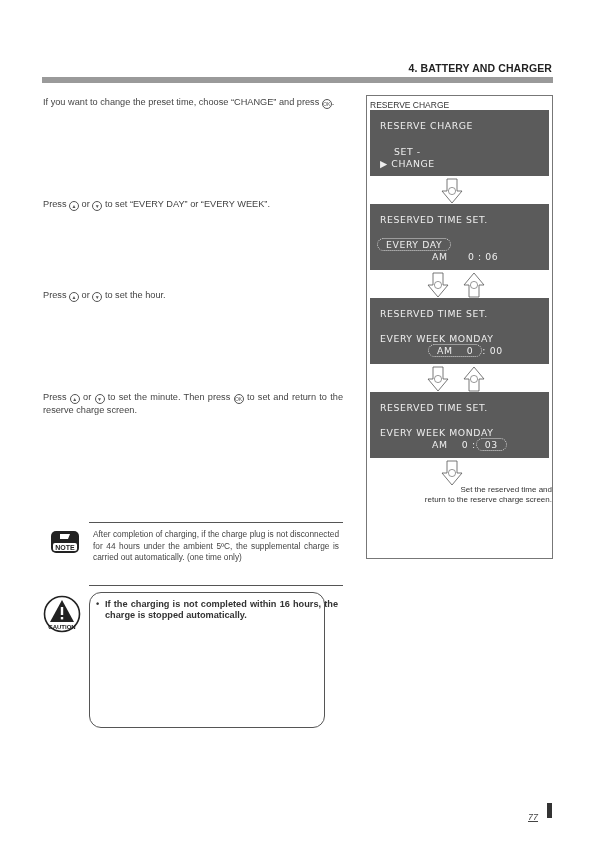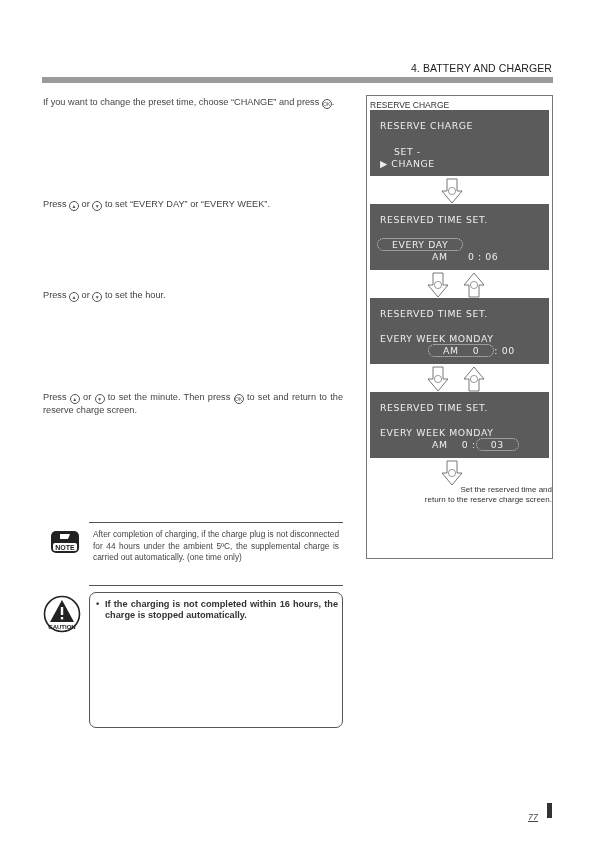--- a/index.html
+++ b/index.html
@@ -1,32 +1,32 @@
 <!DOCTYPE html>
 <html><head>
 <meta charset="utf-8">
 <style>
   * { box-sizing: border-box; margin: 0; padding: 0; }
   body { width: 604px; height: 842px; background: #fff; position: relative; font-family: "Liberation Sans", sans-serif; color: #333; overflow: hidden; }
-  .header-title { position: absolute; right: 52px; top: 62px; font-size: 10.5px; font-weight: normal; color: #222; letter-spacing: 0.1px; }
+  .header-title { position: absolute; right: 52px; top: 62px; font-size: 10.5px; font-weight: bold; color: #222; letter-spacing: 0.1px; }
   .header-bar { position: absolute; left: 42px; top: 77px; width: 511px; height: 6px; background: #9a9a9a; }
   .step { position: absolute; left: 43px; width: 300px; font-size: 9.2px; line-height: 12px; color: #444; text-align: justify; }
   .btn-ico { display: inline-block; width: 10px; height: 10px; border: 1px solid #555; border-radius: 50%; font-size: 5px; line-height: 8px; text-align: center; vertical-align: -1px; color: #555; }
   .panel { position: absolute; left: 366px; top: 95px; width: 187px; height: 464px; border: 1px solid #777; }
   .panel-title { position: absolute; left: 3px; top: 4px; font-size: 8.5px; color: #333; }
   .screen { position: absolute; left: 3px; width: 179px; background: #5b5b5b; color: #eee; font-family: "DejaVu Sans", sans-serif; font-size: 9.3px; letter-spacing: 0.6px; }
   .screen .ln { position: absolute; left: 10px; white-space: pre; }
   .arrow { position: absolute; width: 22px; height: 26px; }
   .caption { position: absolute; left: 0; width: 185px; top: 389px; text-align: right; font-size: 8px; line-height: 10px; color: #333; }
-  .circled { border: 1px dotted #ddd; border-radius: 8px; padding: 0 14px; }
+  .circled { border: 1px dotted #ddd; border-radius: 8px; padding: 0 8px; }
   .note-icon { position: absolute; left: 50px; top: 530px; width: 30px; height: 24px; }
   .note-box { position: absolute; left: 89px; top: 522px; width: 254px; height: 64px; border-top: 1px solid #555; border-bottom: 1px solid #555; }
   .note-text { position: absolute; left: 4px; top: 6px; width: 246px; font-size: 8.3px; line-height: 11.5px; color: #444; text-align: justify; }
   .caution-icon { position: absolute; left: 43px; top: 595px; width: 38px; height: 38px; }
-  .caution-box { position: absolute; left: 89px; top: 592px; width: 254px; height: 136px; border: 1px solid #555; border-radius: 7px; }
+  .caution-box { position: absolute; left: 89px; top: 592px; width: 236px; height: 136px; border: 1px solid #555; border-radius: 12px; }
   .caution-list { position: absolute; left: 6px; top: 6px; width: 242px; list-style: none; font-size: 9.2px; font-weight: bold; line-height: 11.2px; color: #333; }
   .caution-list li { padding-left: 9px; text-indent: -9px; text-align: justify; }
   .caution-list li::before { content: "\2022"; display: inline-block; width: 9px; text-indent: 0; }
   .page-num { position: absolute; left: 528px; top: 812px; font-size: 9px; font-style: italic; color: #444; text-decoration: underline; }
   .page-bar { position: absolute; left: 547px; top: 803px; width: 5px; height: 15px; background: #333; }
 </style>
 </head>
 <body>
 
 <div class="header-title">4. BATTERY AND CHARGER</div>

